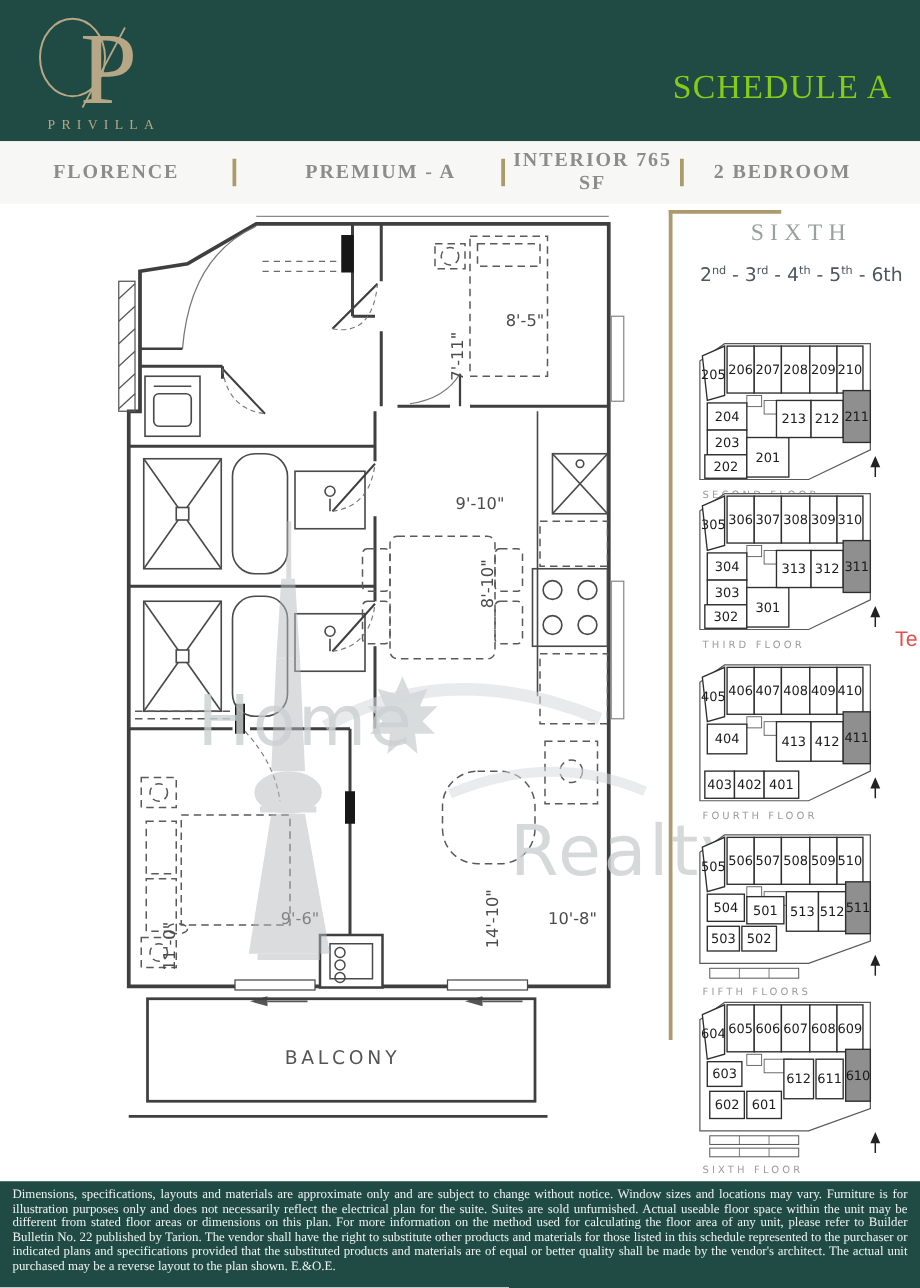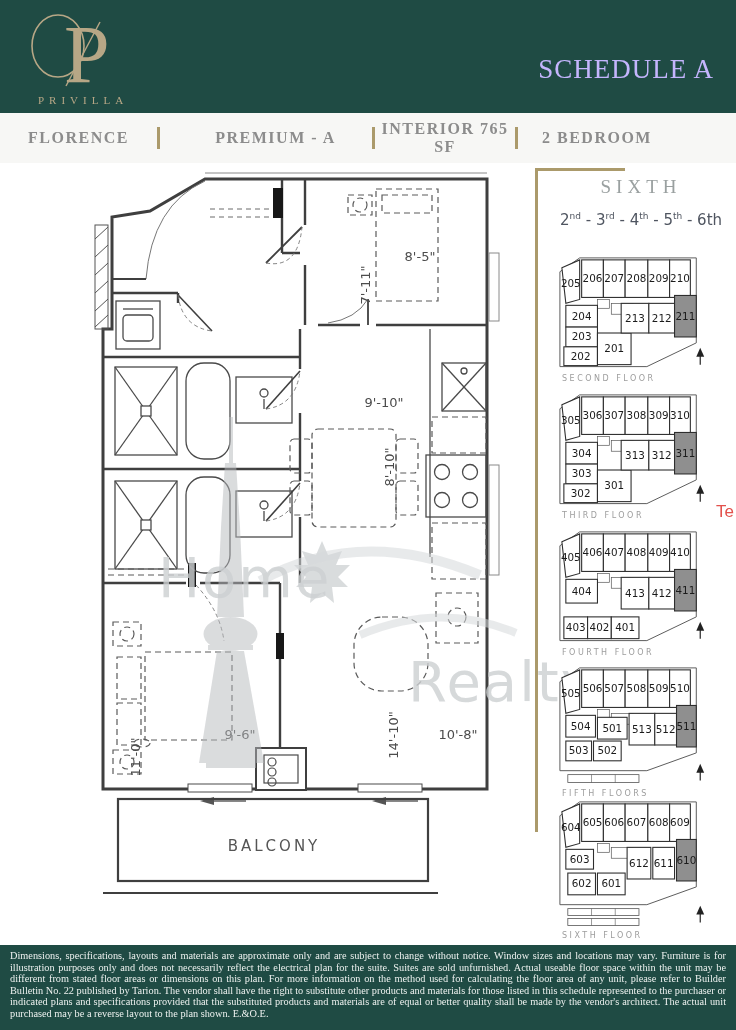--- a/index.html
+++ b/index.html
@@ -4,26 +4,26 @@
 <style>
   * { margin:0; padding:0; box-sizing:border-box; }
   body { background:#e8e8e8; font-family:"Liberation Sans", sans-serif; }
   .page { position:relative; width:736px; height:1030px; background:#ffffff; overflow:hidden; margin:0 auto; }
 
   
   .hdr { position:absolute; left:0; top:0; width:736px; height:113px; background:#1f4b44; z-index:3; }
   .logo { position:absolute; left:24px; top:6px; width:140px; height:104px; }
   .logo svg { display:block; }
   .logo-word { position:absolute; left:14px; top:88px; width:150px; color:#b7a786; font-family:"Liberation Serif", serif; font-size:11px; letter-spacing:5px; }
-  .sched { position:absolute; right:22px; top:54px; color:#c4b5fd; font-family:"Liberation Serif", serif; font-size:27px; letter-spacing:1px; }
+  .sched { position:absolute; right:22px; top:54px; color:#84cc16; font-family:"Liberation Serif", serif; font-size:27px; letter-spacing:1px; }
 
   
   .sub { position:absolute; left:0; top:113px; width:736px; height:50px; background:#f7f7f5; display:flex; align-items:center; z-index:3; }
   .sub .cell { text-align:center; color:#8c8c8c; font-family:"Liberation Serif", serif; font-size:16px; font-weight:600; letter-spacing:1.5px; }
-  .c1{width:157px;} .c2{width:212px;padding-left:19px;} .c3{width:140px;} .c4{width:158px;}
+  .c1{width:186px;} .c2{width:212px;padding-left:19px;} .c3{width:140px;} .c4{width:158px;}
   .divider { width:3px; height:22px; background:#ab9a6b; }
 
   
   .plan { position:absolute; left:60px; top:165px; width:460px; height:742px; z-index:1; }
   .plan svg { display:block; }
   .dim { font-family:"DejaVu Sans", sans-serif; font-size:13px; fill:#4c4c4c; }
   .balc { font-family:"DejaVu Sans", sans-serif; font-size:15px; fill:#555; letter-spacing:3px; }
 
   
   .wm { position:absolute; left:60px; top:545px; width:560px; height:220px; z-index:2; pointer-events:none; }
@@ -32,21 +32,21 @@
   .wm .w2{ left:208px; top:52px; }
   .wm .w3{ left:348px; top:104px; }
 
   
   .gold-corner { position:absolute; left:535px; top:168px; width:90px; height:664px; border-left:3px solid #ab9a6b; border-top:3px solid #ab9a6b; z-index:3; pointer-events:none; }
   .floors { position:absolute; left:548px; top:166px; width:186px; height:780px; z-index:3; }
   .floors-title { position:absolute; top:10px; width:100%; text-align:center; color:#9aa0a0; font-family:"Liberation Serif", serif; font-size:19px; letter-spacing:5px; }
   .ordinals { position:absolute; top:45px; width:100%; text-align:center; color:#4f5560; font-family:"DejaVu Sans", sans-serif; font-size:15px; }
   .ordinals sup { font-size:9px; }
   .keyplan { position:absolute; left:4px; width:176px; }
-  .kp0{top:84px;} .kp1{top:221px;} .kp2{top:358px;} .kp3{top:494px;} .kp4{top:628px;}
+  .kp0{top:101px;} .kp1{top:221px;} .kp2{top:358px;} .kp3{top:494px;} .kp4{top:628px;}
   .keyplan svg { display:block; }
   .floor-label { font-family:"DejaVu Sans", sans-serif; font-size:8px; color:#9d9d9d; letter-spacing:2.5px; margin:1px 0 0 10px; }
   .kp-num { font-family:"DejaVu Sans", sans-serif; font-size:10.5px; fill:#1b1b1b; }
 
   .red-note { position:absolute; left:716px; top:502px; color:#e2514c; font-size:17px; z-index:4; }
 
   
   .ftr { position:absolute; left:0; top:945px; width:736px; height:105px; background:#1f4b44; z-index:3; overflow:hidden; }
   .ftr p { padding:5px 10px; color:#edf1ef; font-family:"Liberation Serif", serif; font-size:10.3px; line-height:11.6px; text-align:justify; }
 </style>

